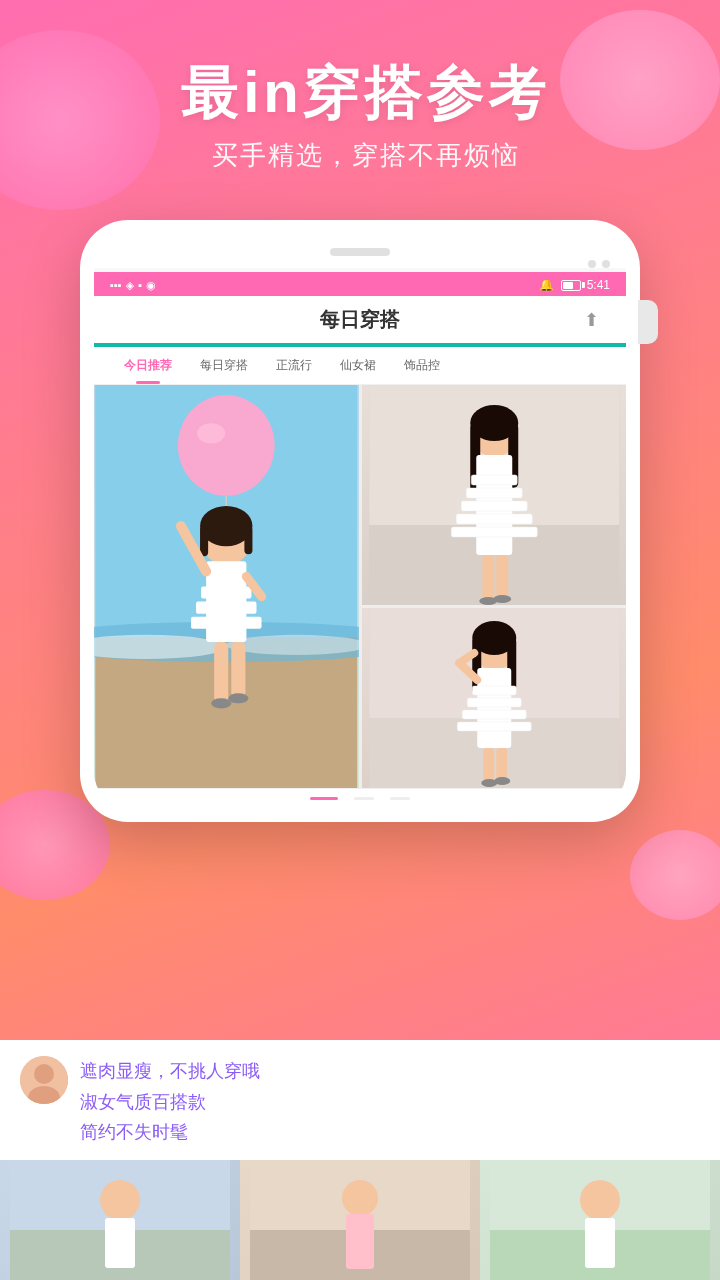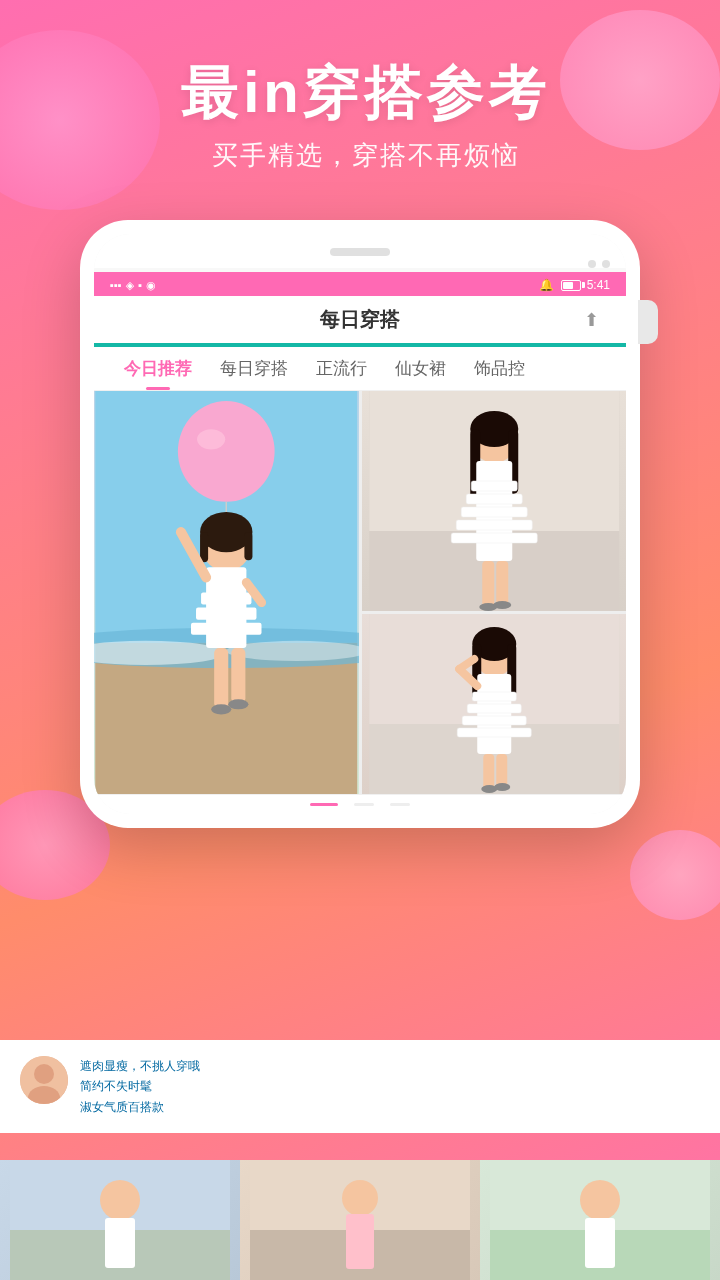--- a/index.html
+++ b/index.html
@@ -170,21 +170,21 @@
     
     .tabs-bar {
       background: white;
       display: flex;
       padding: 0 16px;
       border-bottom: 1px solid #f0f0f0;
       gap: 0;
     }
     .tab-item {
       padding: 10px 14px;
-      font-size: 17px;
+      font-size: 12px;
       color: #666;
       white-space: nowrap;
       position: relative;
       cursor: pointer;
     }
     .tab-item.active {
       color: #ff69b4;
       font-weight: 600;
     }
     .tab-item.active::after {
@@ -244,22 +244,22 @@
       flex-shrink: 0;
       display: flex;
       align-items: center;
       justify-content: center;
       overflow: hidden;
     }
     .comment-text-block {
       flex: 1;
     }
     .comment-line {
-      font-size: 12px;
-      color: #0369a1;
+      font-size: 18px;
+      color: #8b5cf6;
       line-height: 1.7;
     }
 
     
     .thumb-row {
       position: absolute;
       top: 1160px;
       left: 0; right: 0;
       display: flex;
       gap: 0;
@@ -464,22 +464,22 @@
   <div class="comment-row">
     <div class="avatar-circle">
       <svg width="48" height="48" viewBox="0 0 48 48">
         <circle cx="24" cy="24" r="24" fill="#F0C0A0"></circle>
         <circle cx="24" cy="18" r="10" fill="#E0A080"></circle>
         <ellipse cx="24" cy="42" rx="16" ry="12" fill="#E0A080"></ellipse>
       </svg>
     </div>
     <div class="comment-text-block">
       <div class="comment-line">遮肉显瘦，不挑人穿哦</div>
+      <div class="comment-line">淑女气质百搭款</div>
       <div class="comment-line">简约不失时髦</div>
-      <div class="comment-line">淑女气质百搭款</div>
     </div>
   </div>
 </div>
 
 <div class="thumb-row">
   <div class="thumb-item">
     <svg width="100%" height="100%" viewBox="0 0 220 120">
       <rect width="220" height="120" fill="#C8D8E8"></rect>
       <rect y="70" width="220" height="50" fill="#B8C8B8"></rect>
       <circle cx="110" cy="40" r="20" fill="#F5C5A0"></circle>

